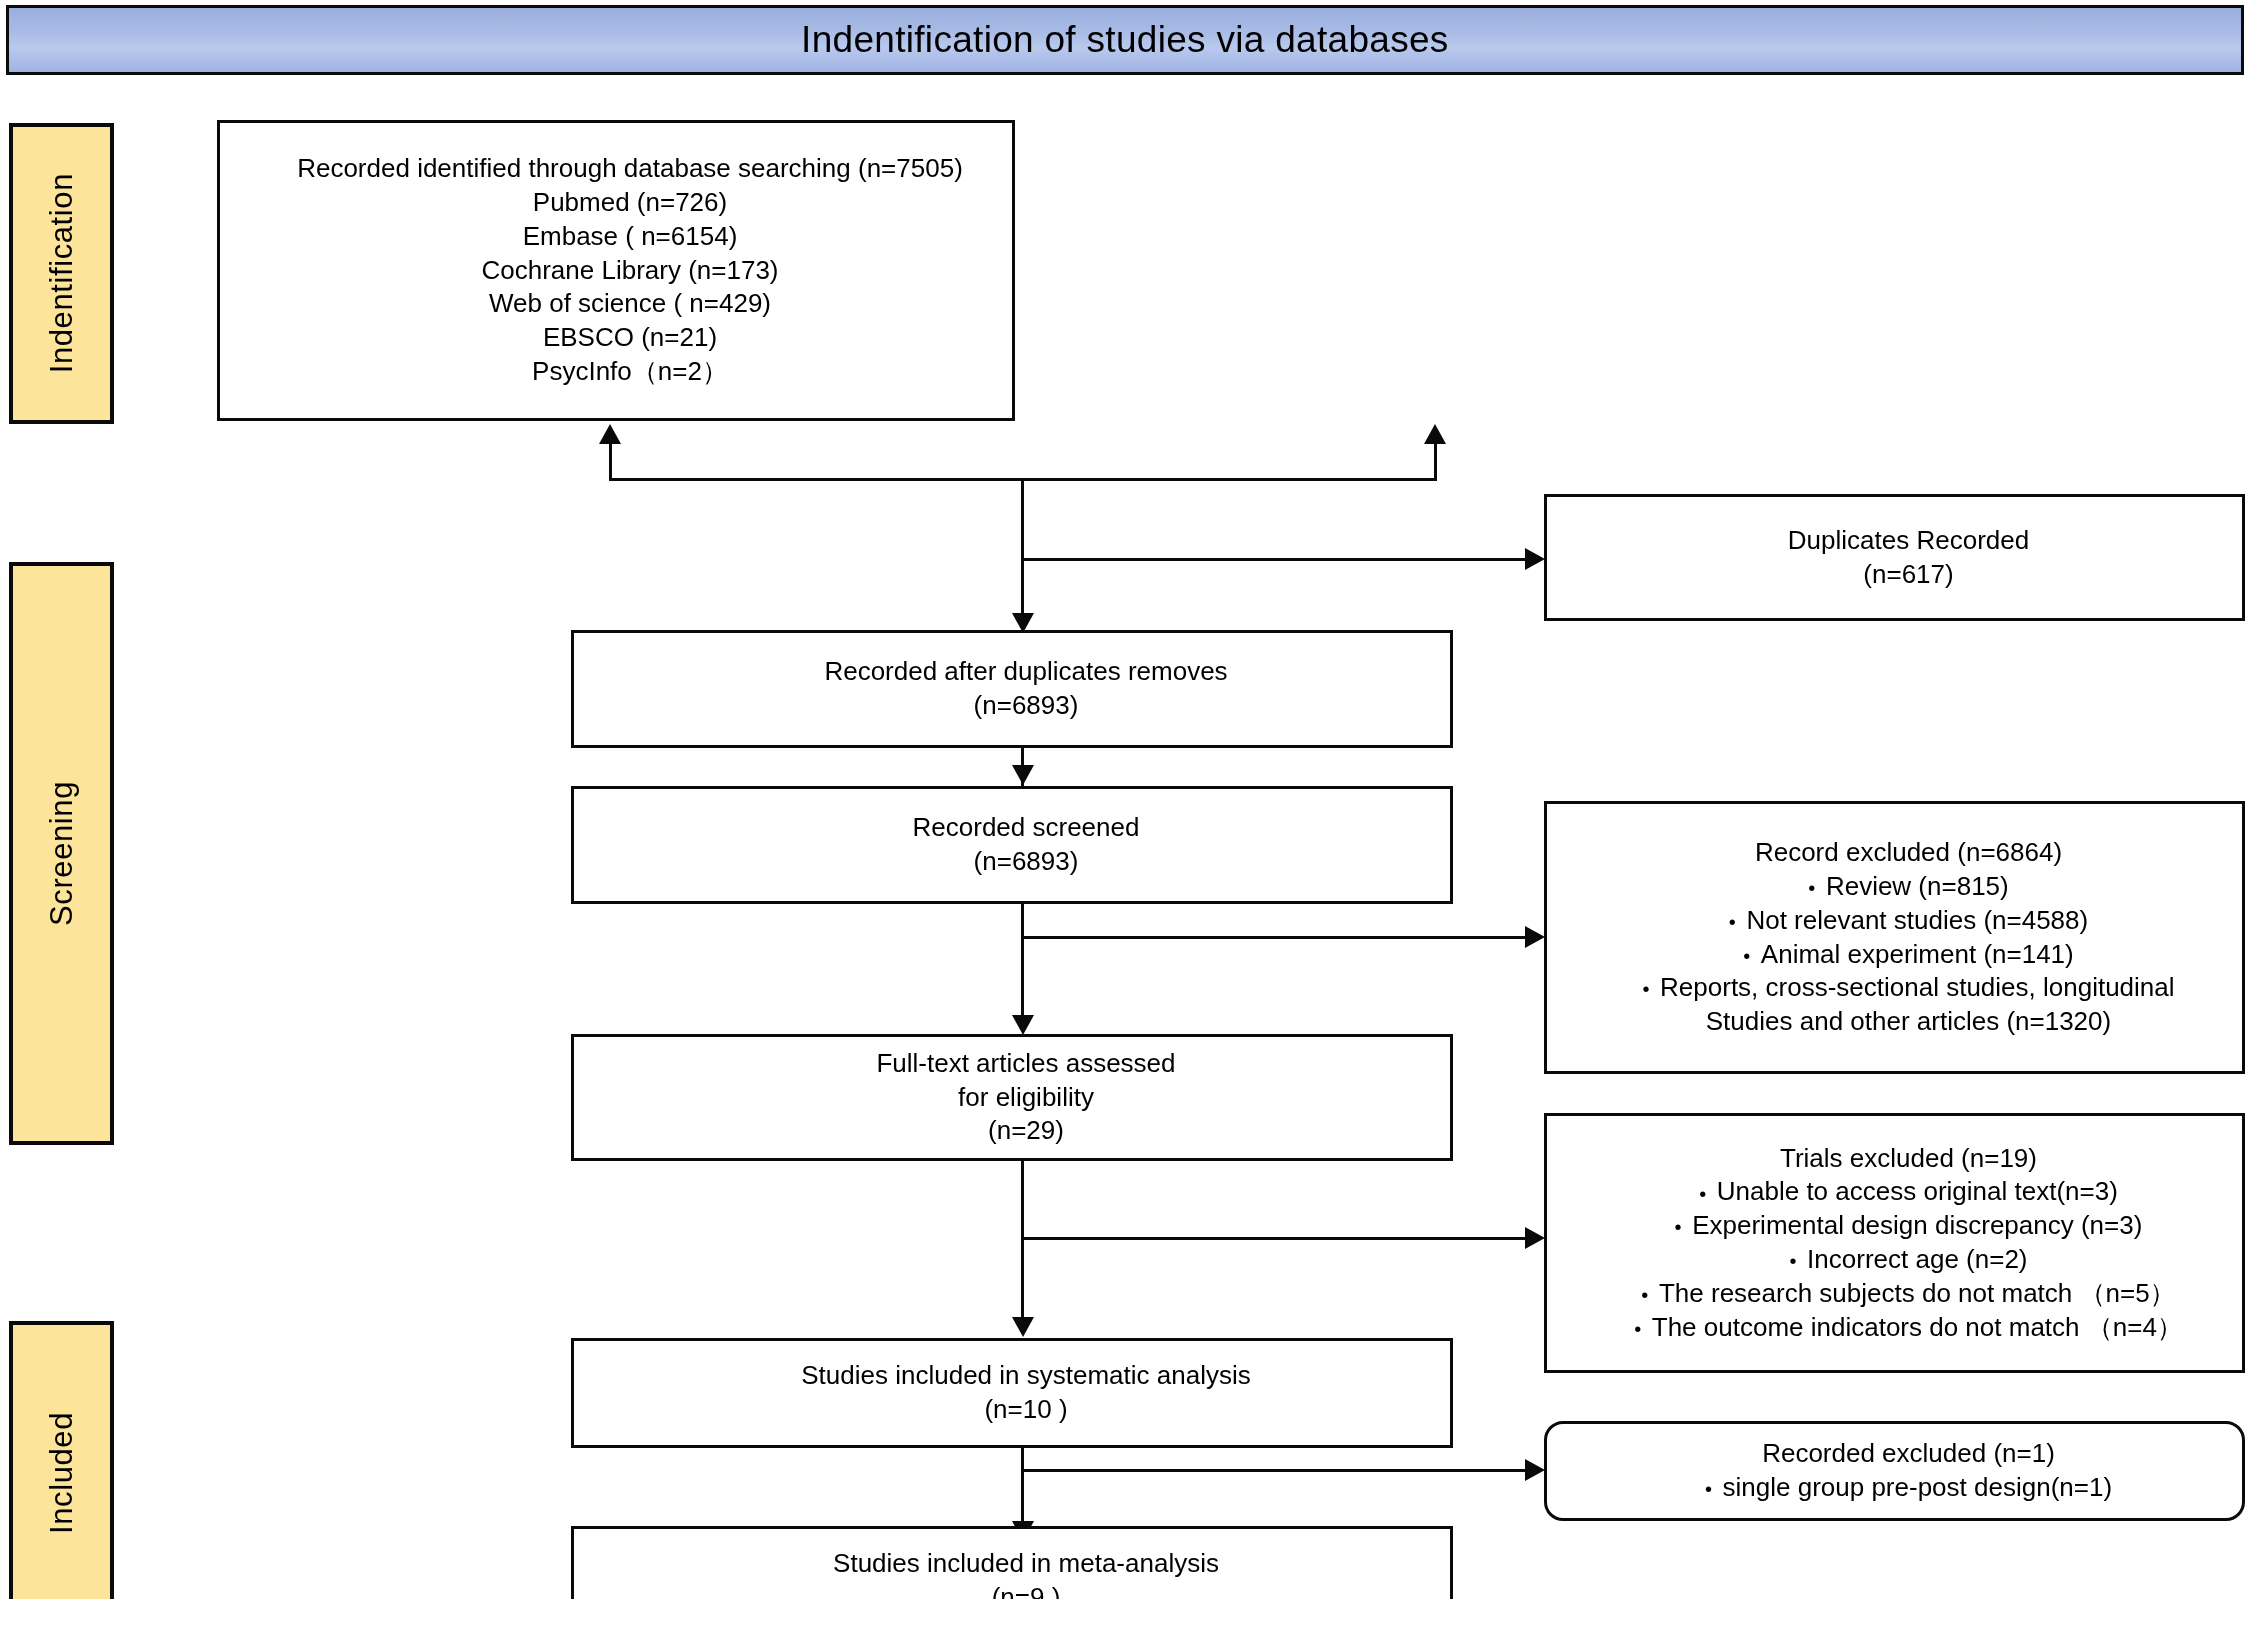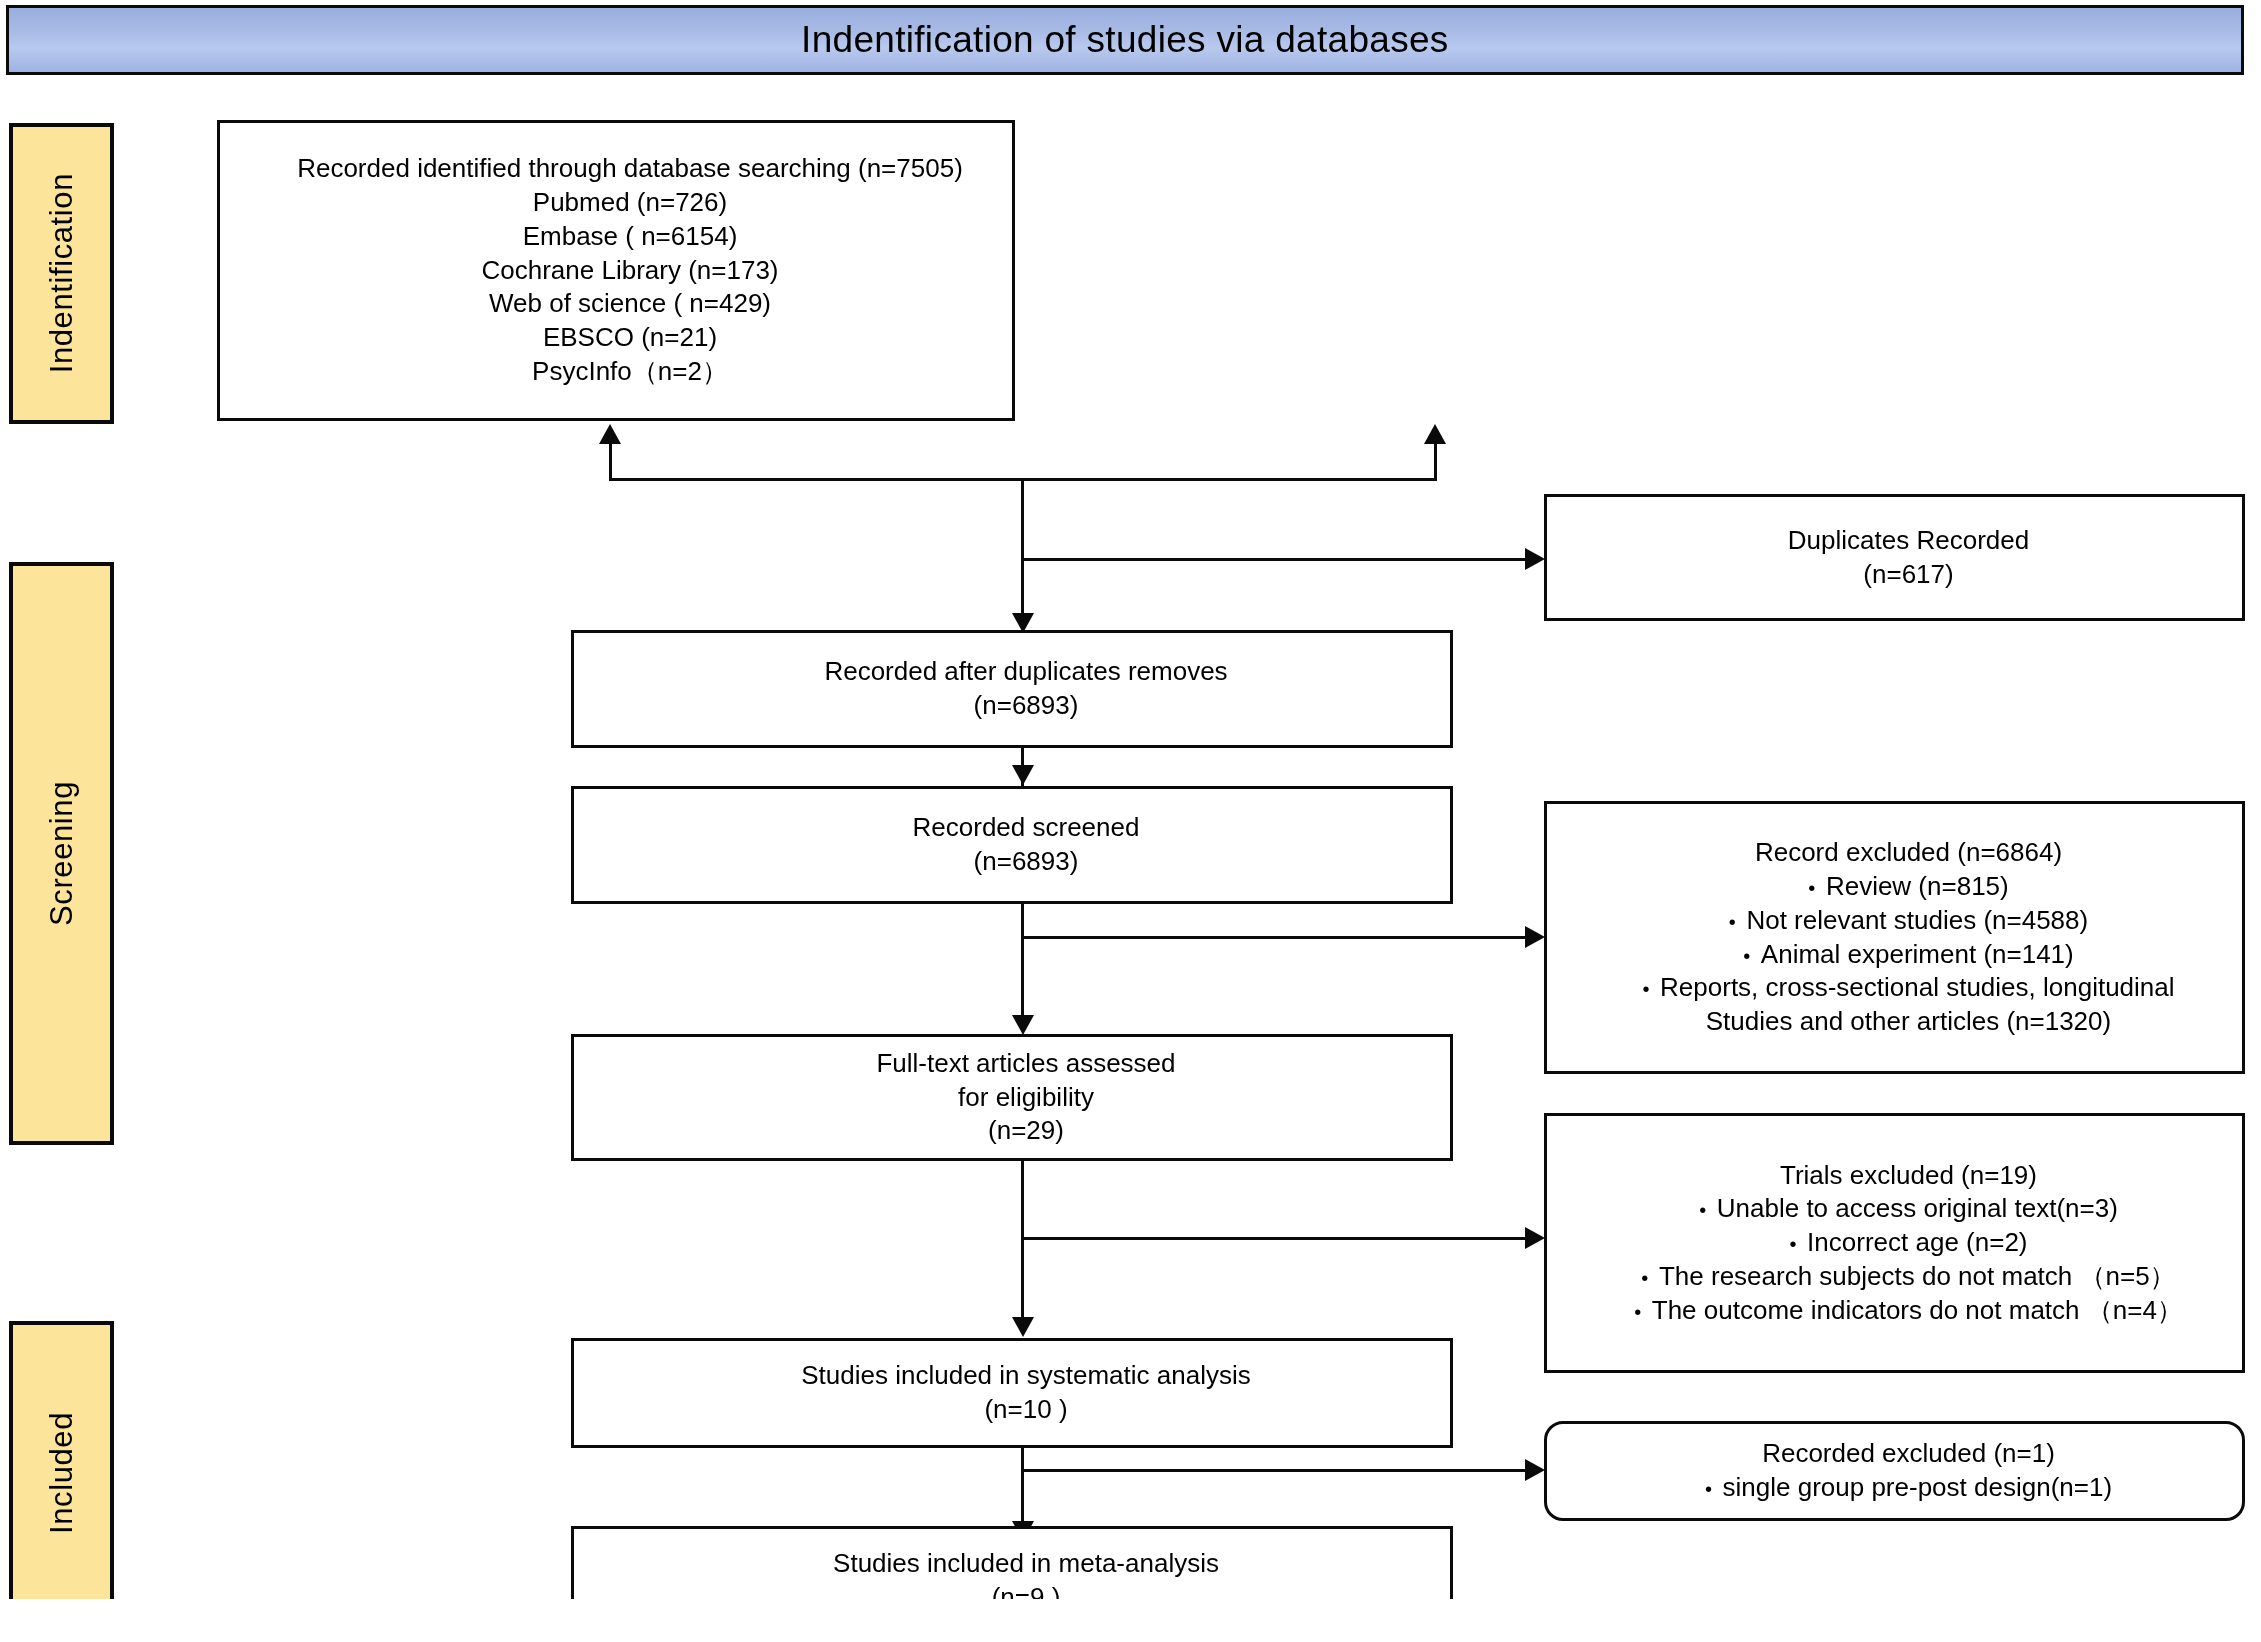--- a/index.html
+++ b/index.html
@@ -186,20 +186,21 @@
 
   <div class="box" style="left:571px; top:1034px; width:882px; height:127px;">
     <span class="ln">Full-text articles assessed</span>
     <span class="ln">for eligibility</span>
     <span class="ln">(n=29)</span>
   </div>
 
   <div class="box" style="left:1544px; top:1113px; width:701px; height:260px;">
     <span class="ln">Trials excluded (n=19)</span>
     <span class="ln bullet">Unable to access original text(n=3)</span>
+    <span class="ln bullet">Experimental design discrepancy (n=3)</span>
     <span class="ln bullet">Incorrect age (n=2)</span>
     <span class="ln bullet">The research subjects do not match （n=5）</span>
     <span class="ln bullet">The outcome indicators do not match （n=4）</span>
   </div>
 
   <div class="vline" style="left:1021px; top:1161px; height:172px;"></div>
   <div class="arrow-down" style="left:1012px; top:1317px;"></div>
 
   <div class="hline" style="left:1021px; top:1237px; width:507px;"></div>
   <div class="arrow-right" style="left:1525px; top:1227px;"></div>

